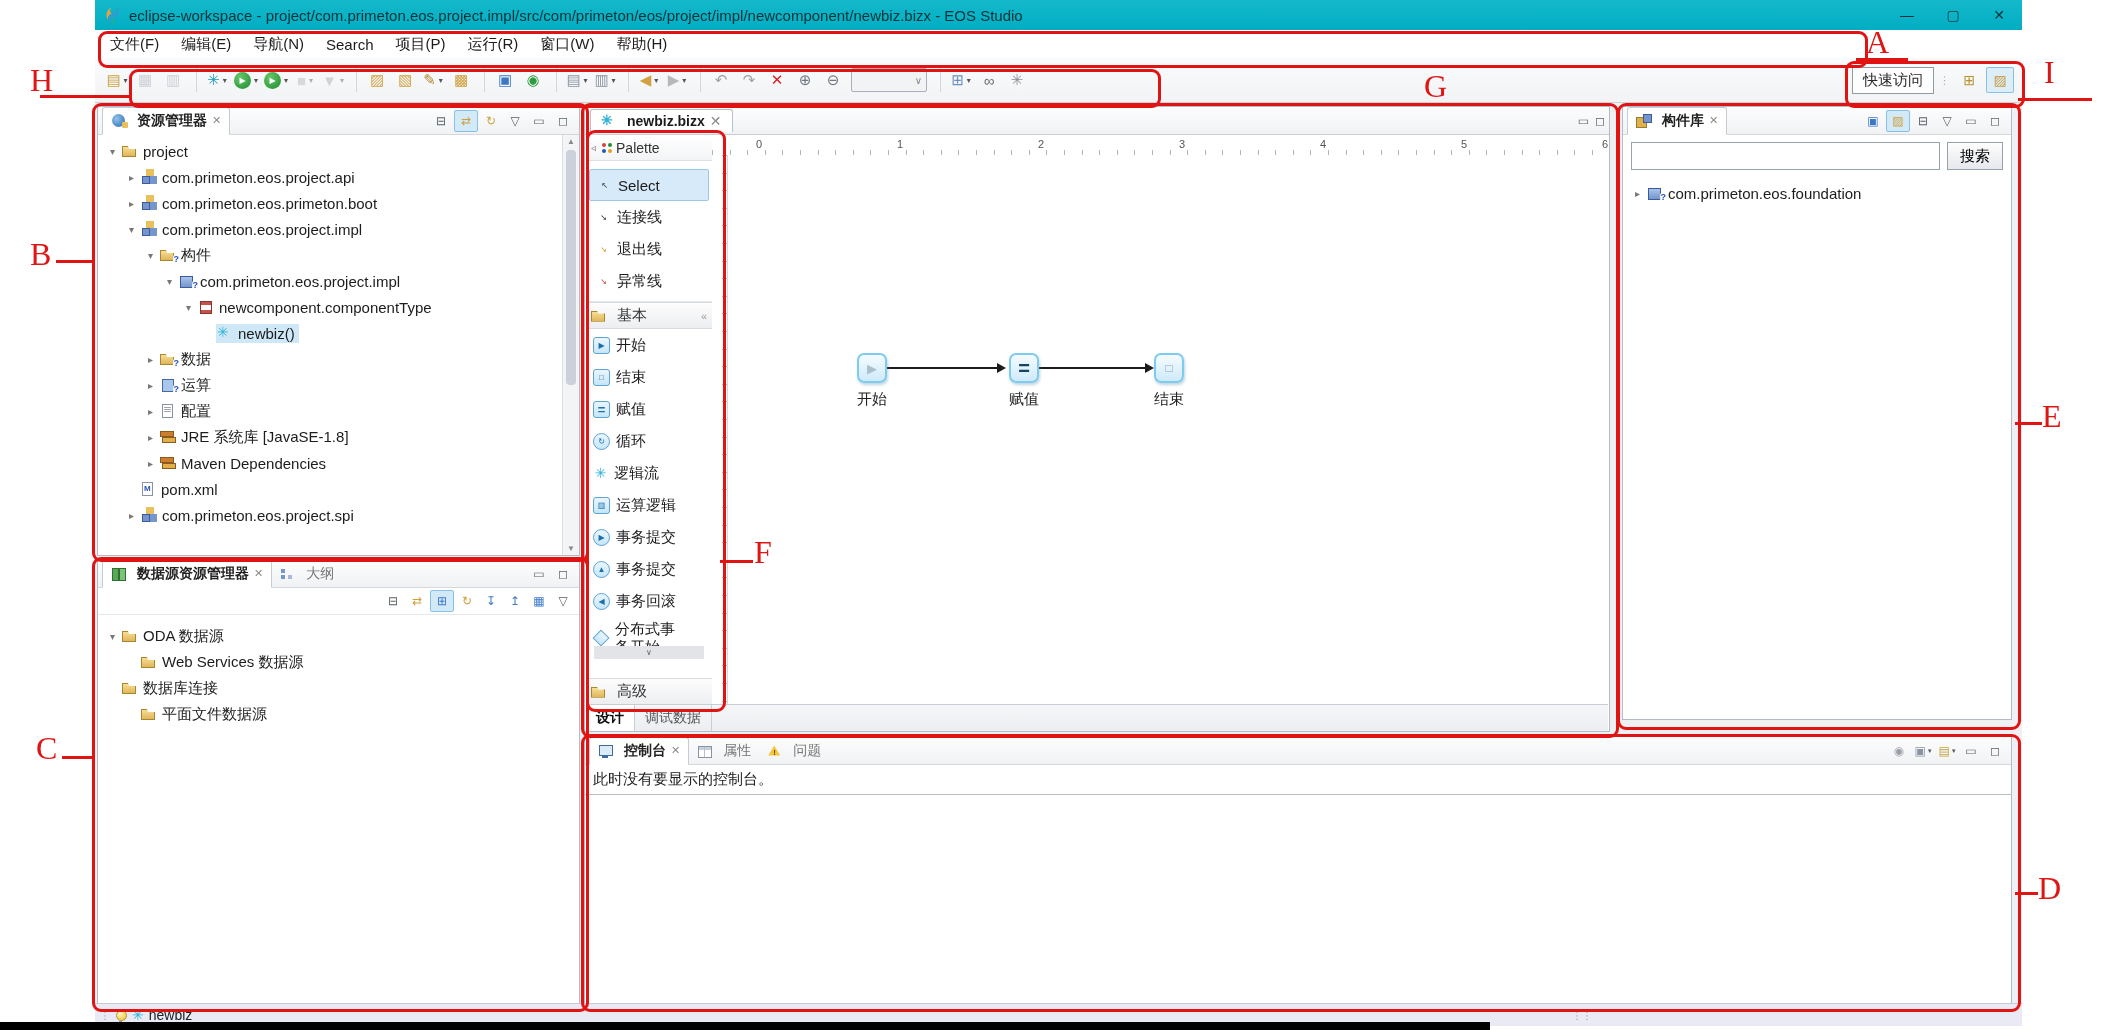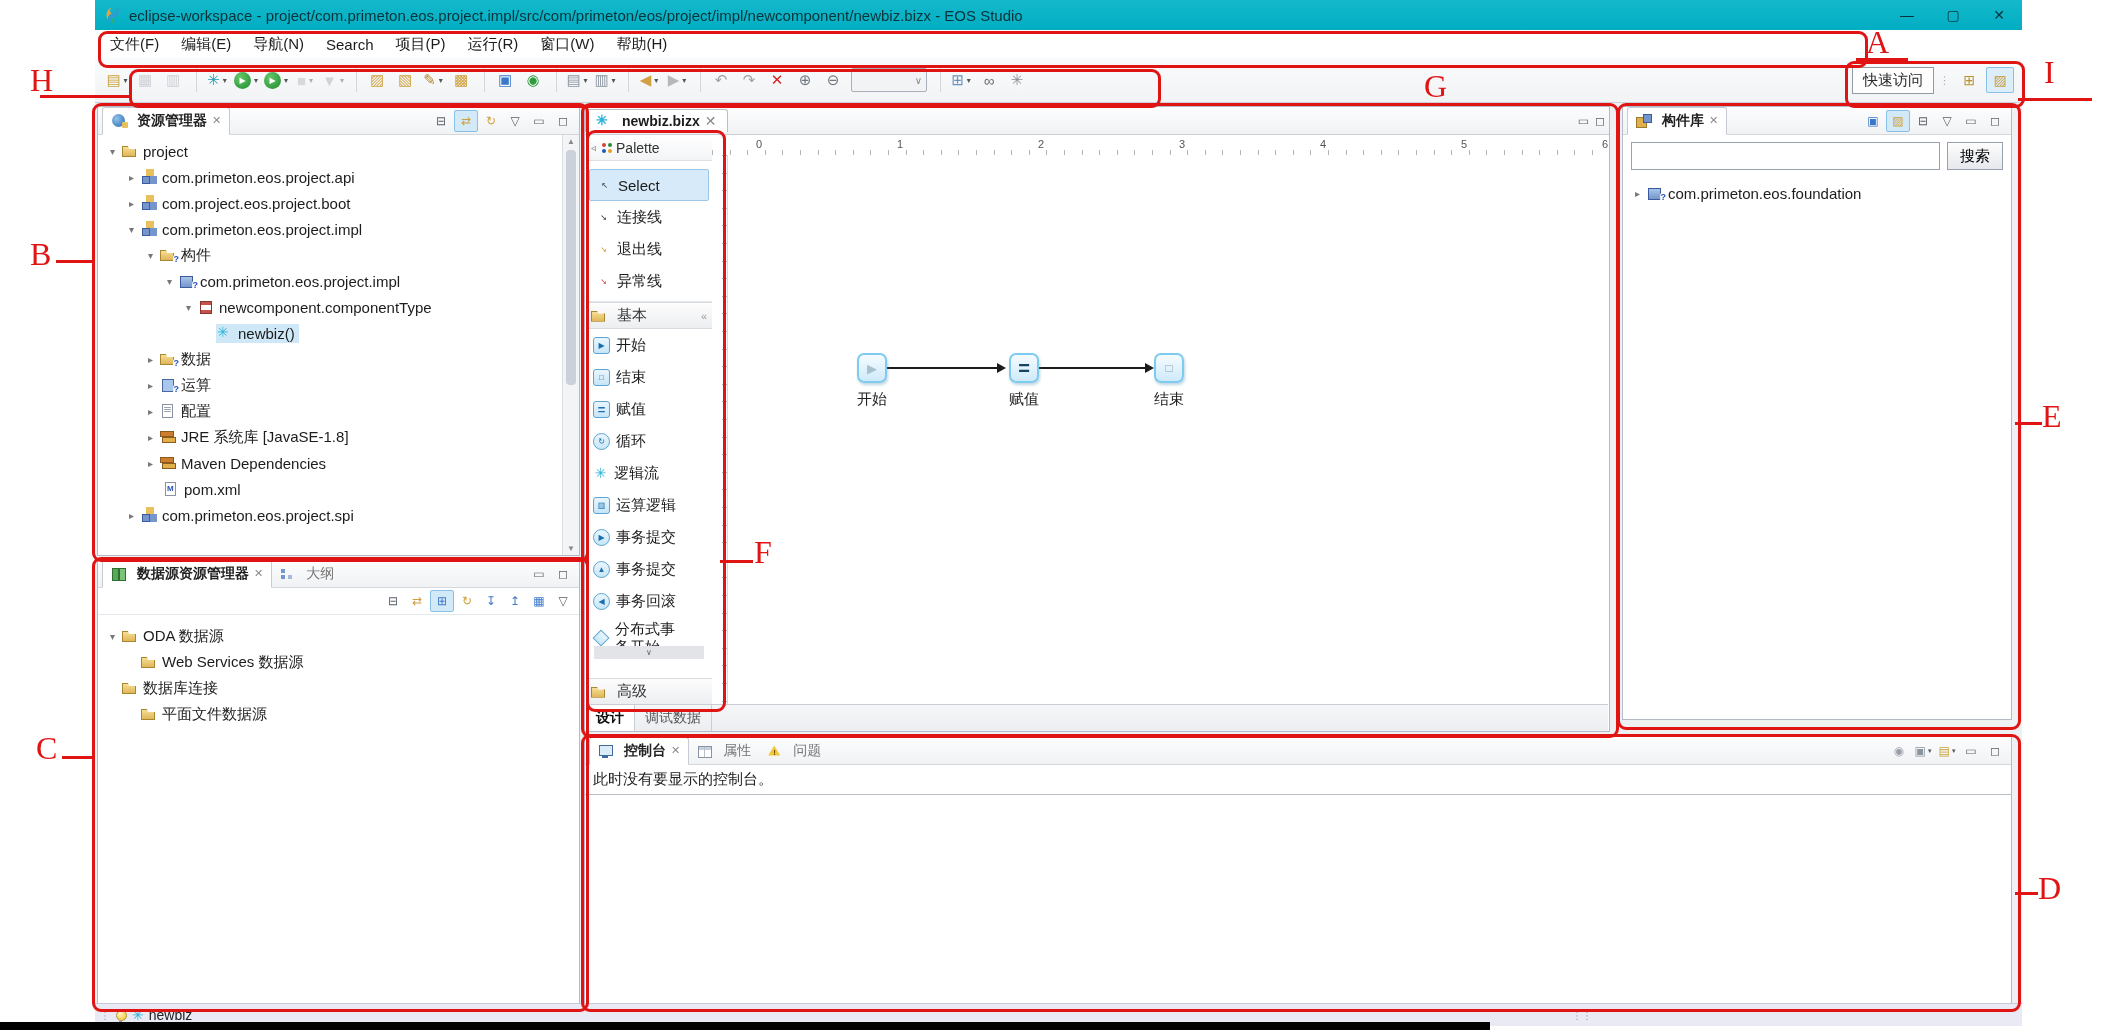--- a/index.html
+++ b/index.html
@@ -100,21 +100,21 @@
   .ic.libicon::after{content:"";position:absolute;left:7px;top:0;width:7px;height:7px;background:#7596cd;border:1px solid #3a5c9e;}
   
   .vscroll{position:absolute;right:0;top:28px;bottom:0;width:16px;background:#f3f4f6;border-left:1px solid #dcdfe4;
       display:flex;flex-direction:column;align-items:center;font-size:8px;color:#888;}
   .vscroll .thumb{width:10px;height:56%;background:#cbd1da;border-radius:4px;margin-top:2px;}
   .vscroll .sa{padding:2px 0;}
   
   .ed-head{height:27px;background:linear-gradient(#fdfdfe,#f0f2f4);border-bottom:1px solid #c9ced6;
       display:flex;align-items:center;}
   .ed-tab{display:flex;align-items:center;gap:5px;padding:3px 10px;background:#fff;border:1px solid #b9c0ca;
-      border-bottom:none;border-radius:3px 3px 0 0;font-size:14px;font-weight:bold;}
+      border-bottom:none;border-radius:3px 3px 0 0;margin-left:5px;font-size:14px;font-weight:bold;}
   .ed-winbtns{margin-left:auto;display:flex;padding-right:4px;color:#5a6068;font-size:12px;gap:6px;}
   .palette{position:absolute;left:1px;top:28px;width:126px;bottom:26px;border-right:1px solid #c3c8cf;
       background:#fff;overflow:hidden;display:flex;flex-direction:column;}
   .pal-head{height:25px;display:flex;align-items:center;gap:4px;padding:0 5px;border-bottom:1px solid #dcdfe4;
       font-size:14px;color:#333;background:linear-gradient(#fff,#f3f4f6);flex:none;}
   .pal-back{color:#777;font-size:10px;}
   .pdots{width:4px;height:4px;border-radius:50%;background:#d84338;box-shadow:6px 0 0 #2a8a3a,0 6px 0 #2456c0,6px 6px 0 #e8a020;
       margin:-5px 6px 0 2px;flex:none;}
   .pal-tools{padding:8px 3px 4px 3px;border-bottom:1px solid #e2e5e9;flex:none;}
   .pal-item{display:flex;align-items:center;gap:6px;height:32px;padding:0 4px 0 7px;font-size:15px;}
@@ -364,21 +364,21 @@
           <span class="tin">
             <span class="ic pkg"></span>
             <span class="lbl">com.primeton.eos.project.api</span>
           </span>
         </div>
 
         <div class="trow" style="padding-left: 25px;">
           <span class="arrow">▸</span>
           <span class="tin">
             <span class="ic pkg"></span>
-            <span class="lbl">com.project.eos.project.boot</span>
+            <span class="lbl">com.primeton.eos.primeton.boot</span>
           </span>
         </div>
 
         <div class="trow" style="padding-left: 25px;">
           <span class="arrow">▾</span>
           <span class="tin">
             <span class="ic pkg"></span>
             <span class="lbl">com.primeton.eos.project.impl</span>
           </span>
         </div>
@@ -448,21 +448,21 @@
         </div>
 
         <div class="trow" style="padding-left: 44px;">
           <span class="arrow">▸</span>
           <span class="tin">
             <span class="ic lib"></span>
             <span class="lbl">Maven Dependencies</span>
           </span>
         </div>
 
-        <div class="trow" style="padding-left: 47px;">
+        <div class="trow" style="padding-left: 24px;">
           <span class="arrow"></span>
           <span class="tin">
             <span class="ic docm"></span>
             <span class="lbl">pom.xml</span>
           </span>
         </div>
 
         <div class="trow" style="padding-left: 25px;">
           <span class="arrow">▸</span>
           <span class="tin">

